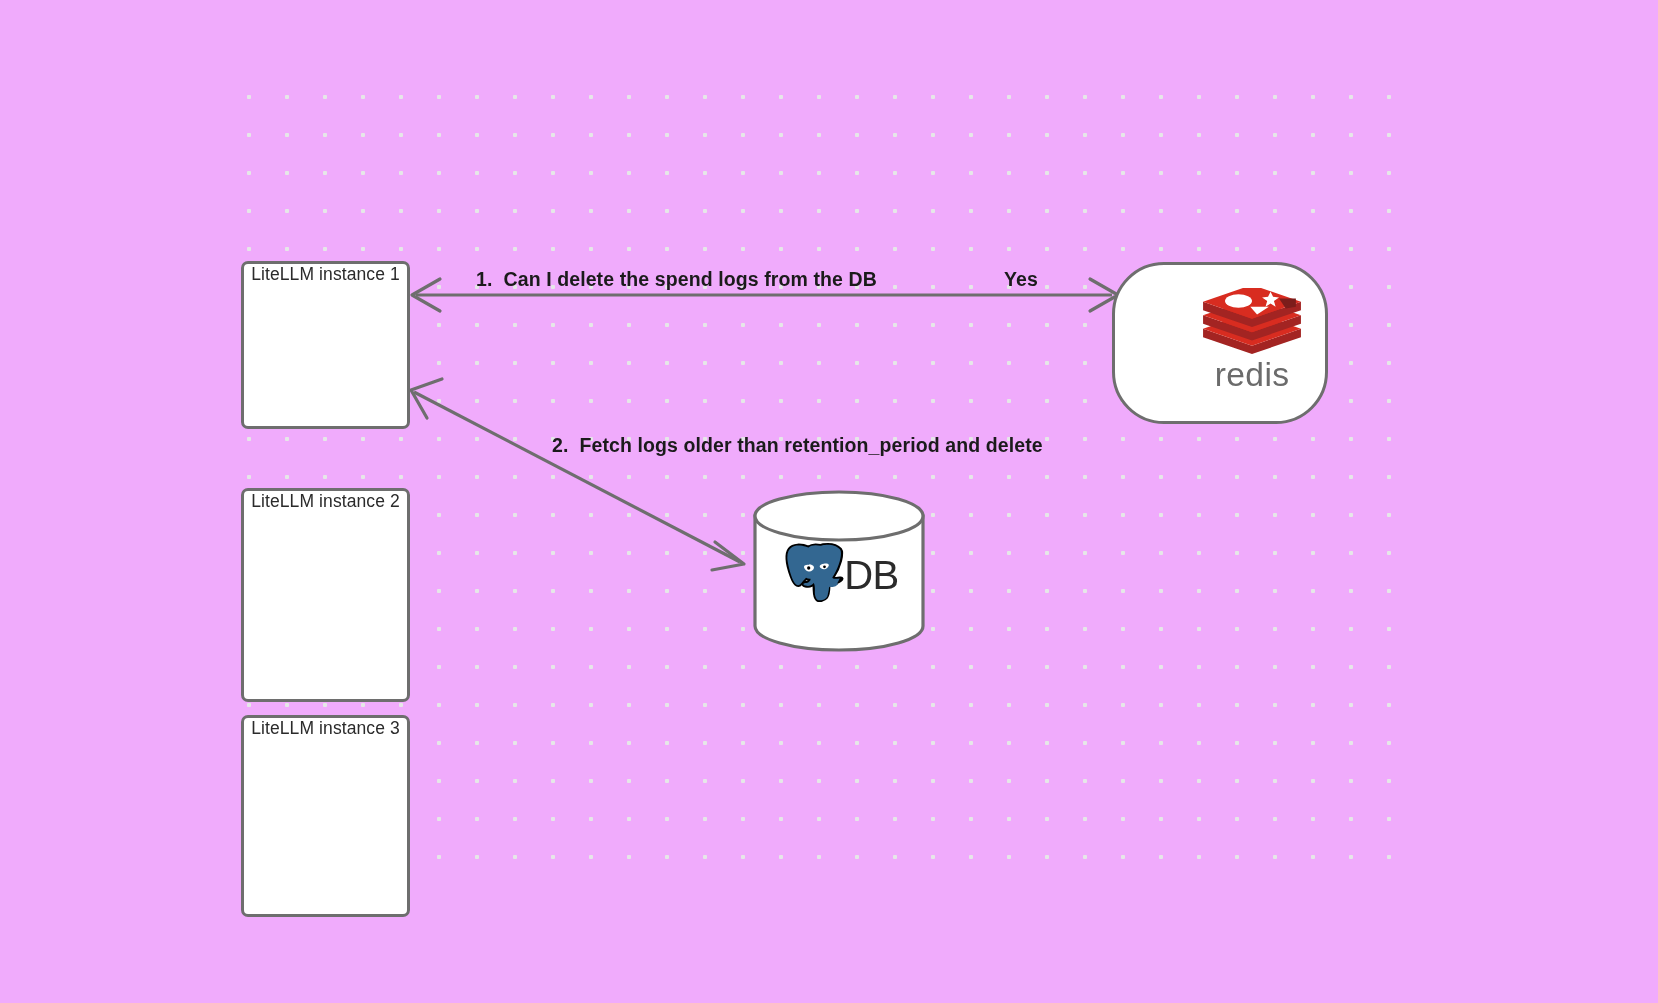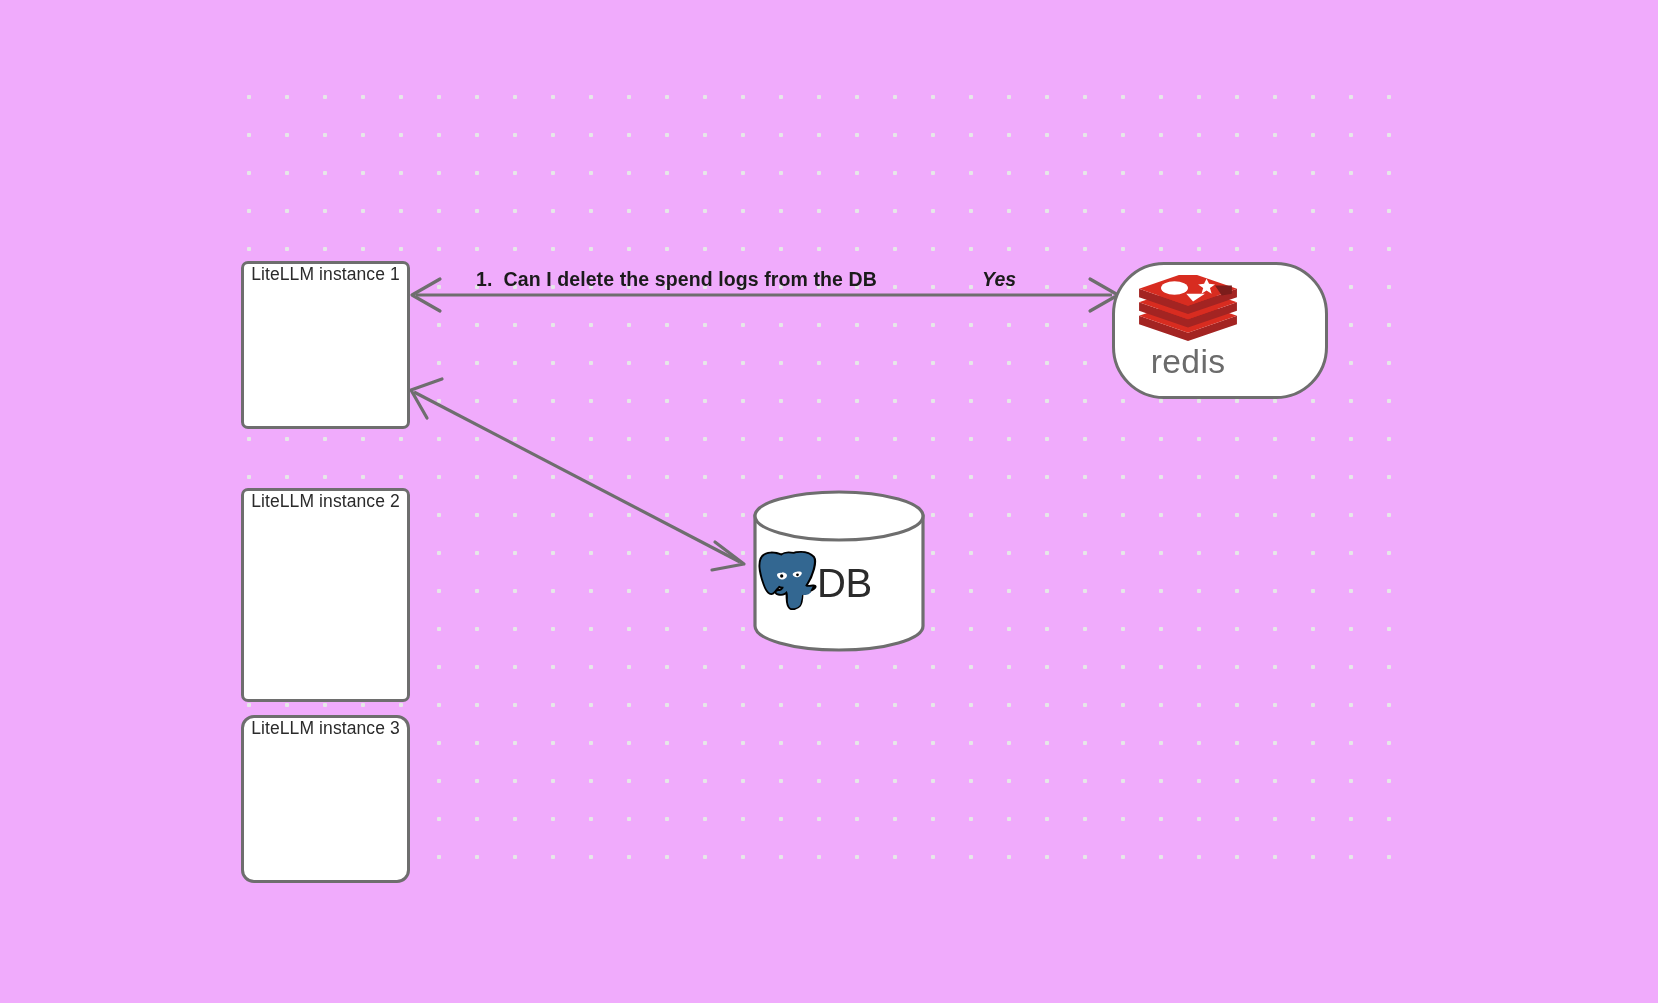--- a/index.html
+++ b/index.html
@@ -56,32 +56,32 @@
   .node-label {
     font-size: 17.5px;
     color: #2b2b2b;
     font-family: "Liberation Sans", sans-serif;
     letter-spacing: .1px;
     text-align: center;
     line-height: 1.25;
   }
   #node-litellm-1 { left: 241px; top: 261px; width: 169px; height: 168px; }
   #node-litellm-2 { left: 241px; top: 488px; width: 169px; height: 214px; }
-  #node-litellm-3 { left: 241px; top: 715px; width: 169px; height: 168px; border-radius: 13px; }
+  #node-litellm-3 { left: 241px; top: 715px; width: 169px; height: 202px; }
 
   
   #node-redis {
     left: 1112px;
     top: 262px;
     width: 216px;
-    height: 137px;
+    height: 162px;
     border-radius: 52px;
     display: flex;
     flex-direction: column;
-    align-items: flex-start;
+    align-items: flex-end;
     justify-content: center;
     overflow: hidden;
   }
   .redis-logo-wrap {
     display: flex;
     flex-direction: column;
     align-items: center;
     justify-content: center;
     gap: 2px;
     transform: translateY(-2px);
@@ -93,24 +93,25 @@
   #node-db {
     position: absolute;
     left: 752px;
     top: 490px;
     width: 174px;
     height: 162px;
   }
   #node-db svg.cyl { position: absolute; left: 0; top: 0; width: 174px; height: 162px; }
   .db-inner {
     position: absolute;
-    left: 0; top: 12px;
+    left: 0; top: 4px;
     width: 174px; height: 162px;
     display: flex;
     align-items: center;
+    justify-content: center;
     gap: 0px;
   }
   .pg-elephant { width: 66px; height: 66px; display: block; }
   .db-text {
     font-size: 40px;
     font-weight: 400;
     color: #2b2b2b;
     font-family: "Liberation Sans", sans-serif;
     line-height: 1;
     letter-spacing: -0.5px;
@@ -121,21 +122,21 @@
   .edge-label {
     position: absolute;
     font-family: "Liberation Sans", sans-serif;
     font-weight: bold;
     color: #1b1b1b;
     font-size: 19.5px;
     white-space: pre;
     letter-spacing: .1px;
   }
   #edge-label-1 { left: 476px; top: 268px; }
-  #edge-label-1-yes { left: 982px; top: 268px; font-style: italic; }
+  #edge-label-1-yes { left: 1004px; top: 268px; }
   #edge-label-2 { left: 552px; top: 434px; }
 </style>
 </head>
 <body>
 
 <div id="canvas">
 
   <div id="dot-grid"></div>
 
   <svg id="edges" viewBox="0 0 1658 1003" xmlns="http://www.w3.org/2000/svg">
@@ -155,20 +156,21 @@
       <polyline points="442,379 411,390 427,418" fill="none" stroke="#6e6e6e" stroke-width="3.2" stroke-linecap="round" stroke-linejoin="round"></polyline>
 
       <polyline points="715,542 744,564 712,570" fill="none" stroke="#6e6e6e" stroke-width="3.2" stroke-linecap="round" stroke-linejoin="round"></polyline>
     </g>
   </svg>
 
   <div class="edge-label" id="edge-label-1">1.  Can I delete the spend logs from the DB</div>
 
   <div class="edge-label" id="edge-label-1-yes">Yes</div>
 
+  <div class="edge-label" id="edge-label-2">2.  Fetch logs older than retention_period and delete</div>
 
   <div class="node box" id="node-litellm-1">
     <span class="node-label">LiteLLM instance 1</span>
   </div>
 
   <div class="node box" id="node-litellm-2">
     <span class="node-label">LiteLLM instance 2</span>
   </div>
 
   <div class="node box" id="node-litellm-3">

